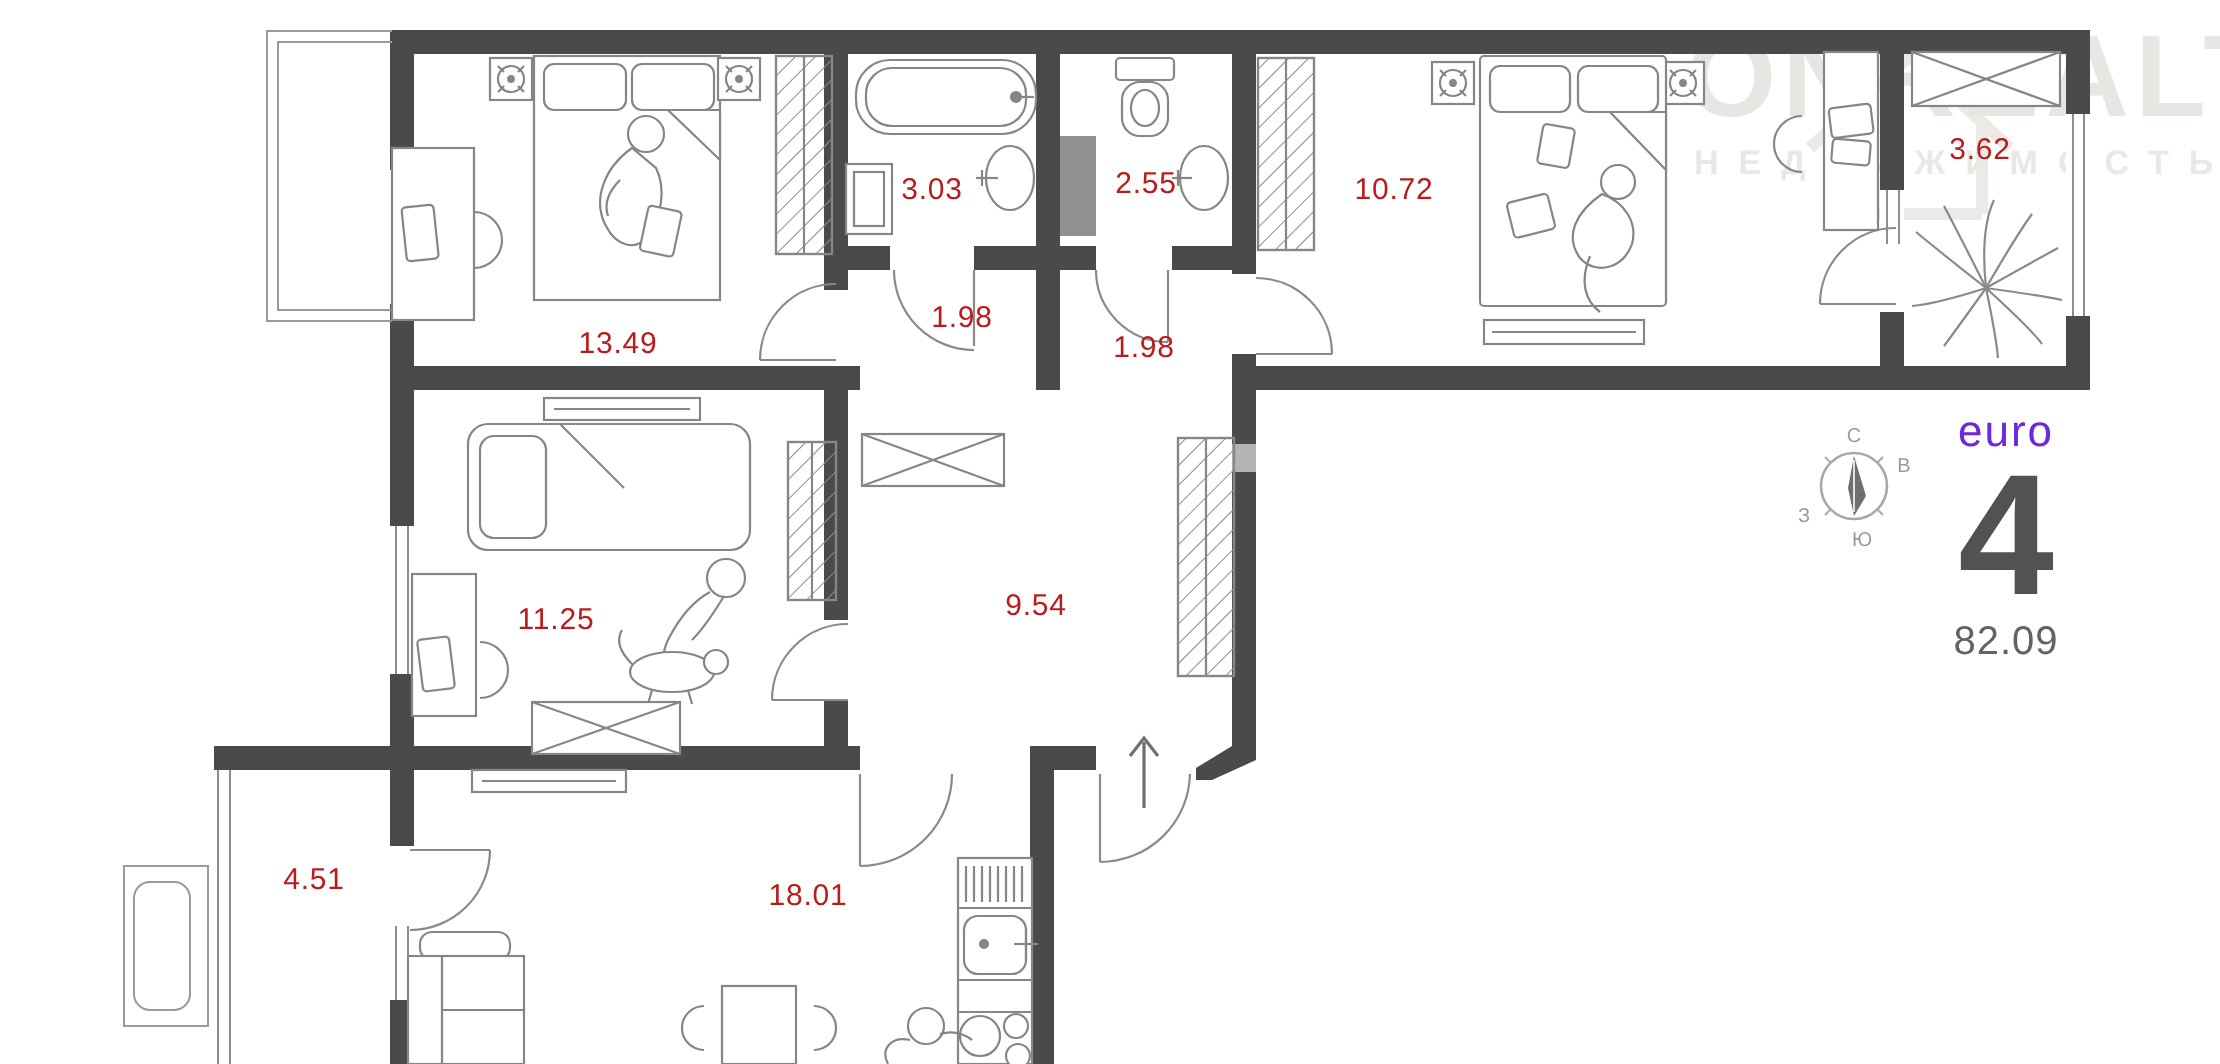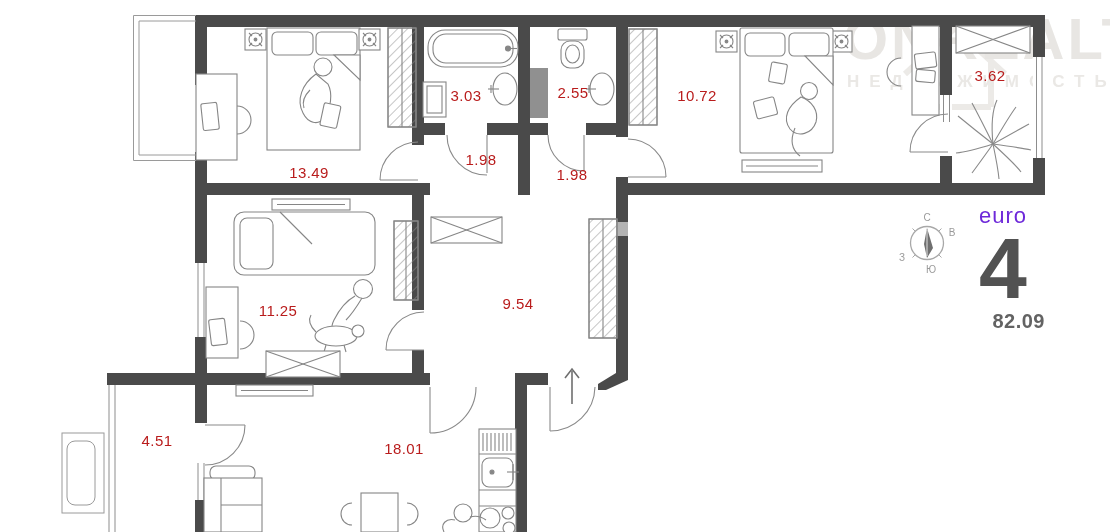--- a/index.html
+++ b/index.html
@@ -8,21 +8,21 @@
   .wm{position:absolute;left:843px;top:10px;z-index:1;pointer-events:none;}
   .wm-brand{font-size:58px;font-weight:bold;letter-spacing:3px;color:#e8e6e3;line-height:1;}
   .wm-sub{font-size:17px;font-weight:bold;letter-spacing:10px;color:#eae8e5;margin-top:4px;margin-left:4px;}
   .wm-house{position:absolute;left:50px;top:2px;z-index:-1;}
   svg.plan{position:absolute;left:0;top:0;z-index:2;}
   .room-label{position:absolute;transform:translate(-50%,-50%);font-size:15px;color:#b91c1c;
               letter-spacing:.4px;z-index:3;white-space:nowrap;}
   .unit-info{position:absolute;left:961px;top:203px;width:84px;text-align:center;z-index:3;}
   .unit-info .euro{font-size:22px;color:#6d28d9;letter-spacing:1px;}
   .unit-info .big4{font-size:86px;font-weight:bold;color:#525252;line-height:.92;}
-  .unit-info .area{font-size:20px;font-weight:bold;color:#636363;letter-spacing:.5px;margin-top:2px;text-align:right;}
+  .unit-info .area{font-size:20px;font-weight:normal;color:#636363;letter-spacing:.5px;margin-top:2px;}
 </style>
 </head>
 <body>
 
 <div class="stage">
 
   <div class="wm">
     <svg class="wm-house" width="170" height="110">
       <path d="M12,62 L62,16 L112,62 M26,50 L26,95 M98,50 L98,95 M26,95 L98,95" stroke="#eceae7" stroke-width="6" fill="none"></path>
     </svg>

